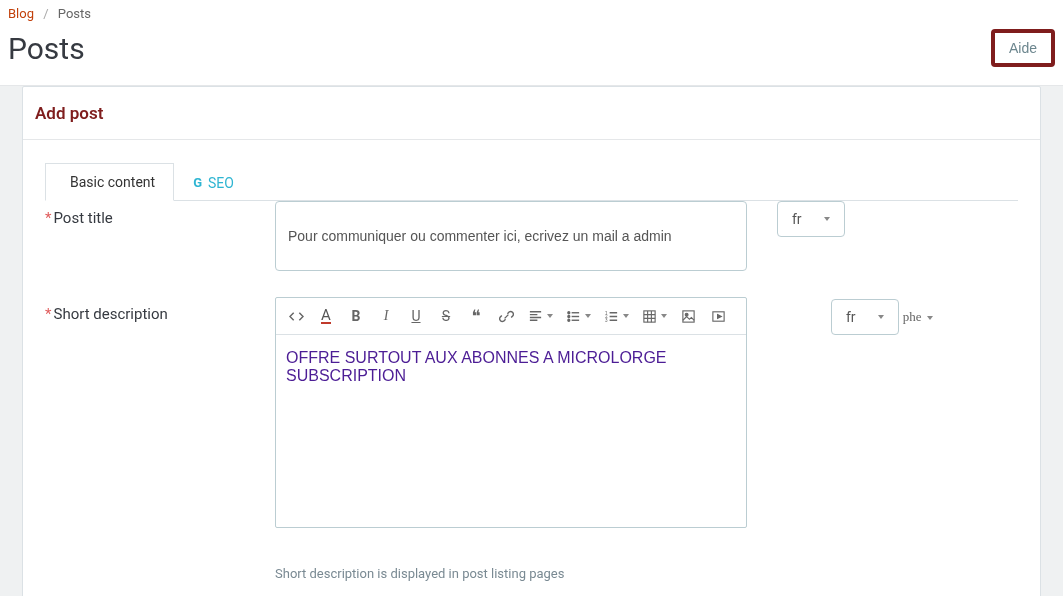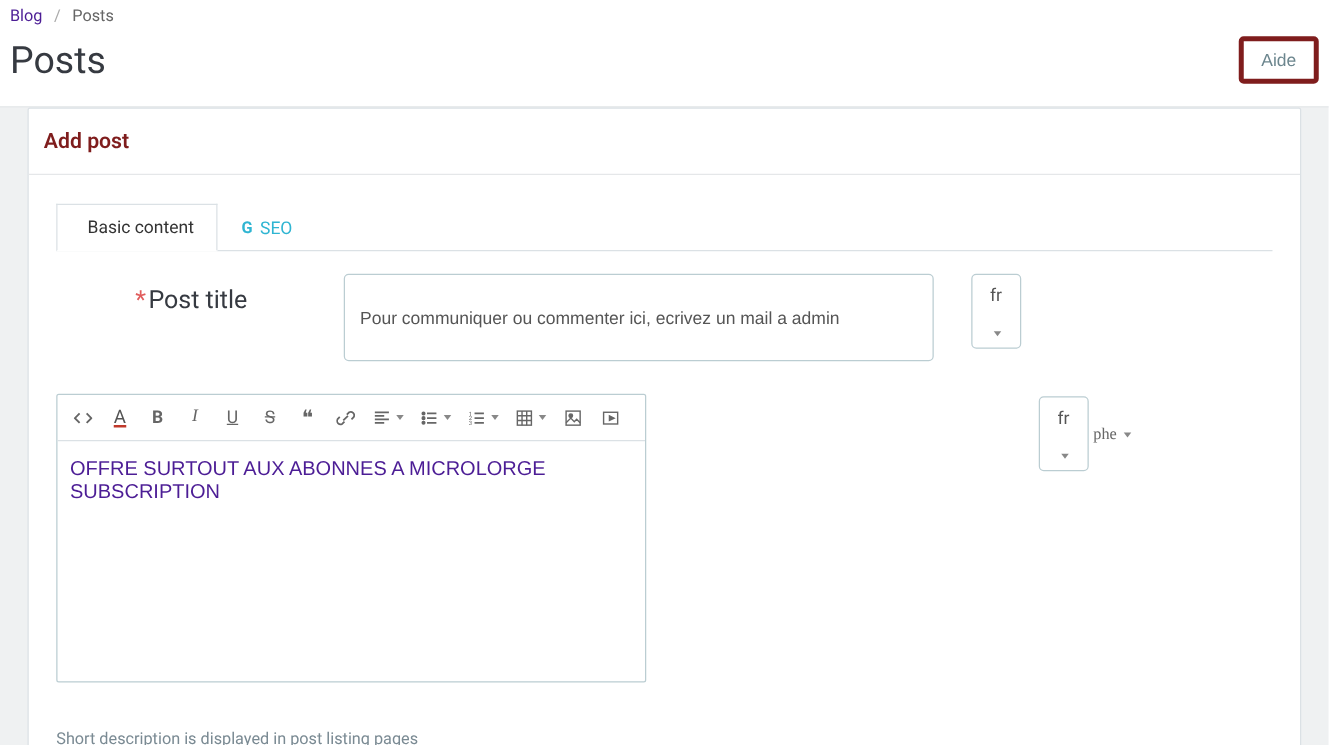--- a/index.html
+++ b/index.html
@@ -7,21 +7,21 @@
     font-family: -apple-system, BlinkMacSystemFont, "Segoe UI", Roboto, "Helvetica Neue", Arial, sans-serif;
     background: #fff;
     color: #333;
     font-size: 14px;
   }
   .breadcrumb {
     padding: 6px 8px 4px 8px;
     font-size: 13px;
     color: #999;
   }
-  .breadcrumb a { color: #4c1d95; text-decoration: none; margin-top: 24px; }
+  .breadcrumb a { color: #c2410c; text-decoration: none; margin-top: 24px; }
   .breadcrumb .sep { margin: 0 6px; color: #aaa; }
   .breadcrumb .current { color: #666; }
   .header-row {
     display: flex;
     justify-content: space-between;
     align-items: center;
     padding: 4px 8px 18px 8px;
   }
   .page-title {
     font-size: 30px;
@@ -53,21 +53,21 @@
     font-weight: 600;
     color: #7f1d1d;
     border-bottom: 1px solid #e5e7e9;
   }
   .panel-body {
     padding: 22px 22px 30px 22px;
   }
   .tabs {
     display: flex;
     border-bottom: 1px solid #dbe1e5;
-    margin-bottom: 18px;
+    margin-bottom: 0;
   }
   .tab {
     padding: 10px 18px;
     font-size: 14px;
     cursor: pointer;
     display: flex;
     align-items: center;
     gap: 6px;
     border: 1px solid transparent;
     border-bottom: none;
@@ -82,24 +82,24 @@
   }
   .tab.inactive { color: #2fb5d2; }
   .tab .ico { font-size: 13px; }
   .form-row {
     display: flex;
     align-items: flex-start;
     margin-bottom: 26px;
   }
   .form-label {
     width: 230px;
-    text-align: center;
+    text-align: left;
     padding-right: 14px;
     padding-top: 8px;
-    font-size: 20px;
+    font-size: 15px;
     color: #363a41;
   }
   .req { color: #e05c5c; margin-right: 2px; }
   .form-field {
     flex: 1;
     display: flex;
     align-items: flex-start;
     gap: 30px;
     flex-direction: column;
   }
@@ -121,21 +121,20 @@
     border: 1px solid #bbcdd2;
     background: #fff;
     padding: 9px 14px;
     border-radius: 4px;
     font-size: 14px;
     color: #555;
     cursor: pointer;
     display: flex;
     align-items: center;
     gap: 20px;
-    flex-direction: column;
   }
   .editor-wrap {
     width: 472px;
     border: 1px solid #bbcdd2;
     border-radius: 2px;
   }
   .editor-toolbar {
     display: flex;
     align-items: center;
     padding: 5px 6px;
@@ -253,20 +252,23 @@
             <input type="text" class="text-input" value="Pour communiquer ou commenter ici, ecrivez un mail a admin" style="">
             <div class="lang-dd">
               <span>fr</span>
                 <span class="caret-down"></span>
             </div>
           </div>
         </div>
       </div>
 
       <div class="form-row editor-row">
+        <div class="form-label">
+          <span class="req">*</span><span>Short description</span>
+        </div>
         <div class="form-field">
           <div class="field-line">
             <div class="editor-wrap">
               <div class="editor-toolbar">
                 <div class="tb-btn">
                   <svg viewBox="0 0 16 16" stroke="#666" stroke-width="1.6" fill="none">
                       <path d="M5 4L1 8l4 4M11 4l4 4-4 4"></path>
                     </svg>
                 </div>
                 <div class="tb-btn">

